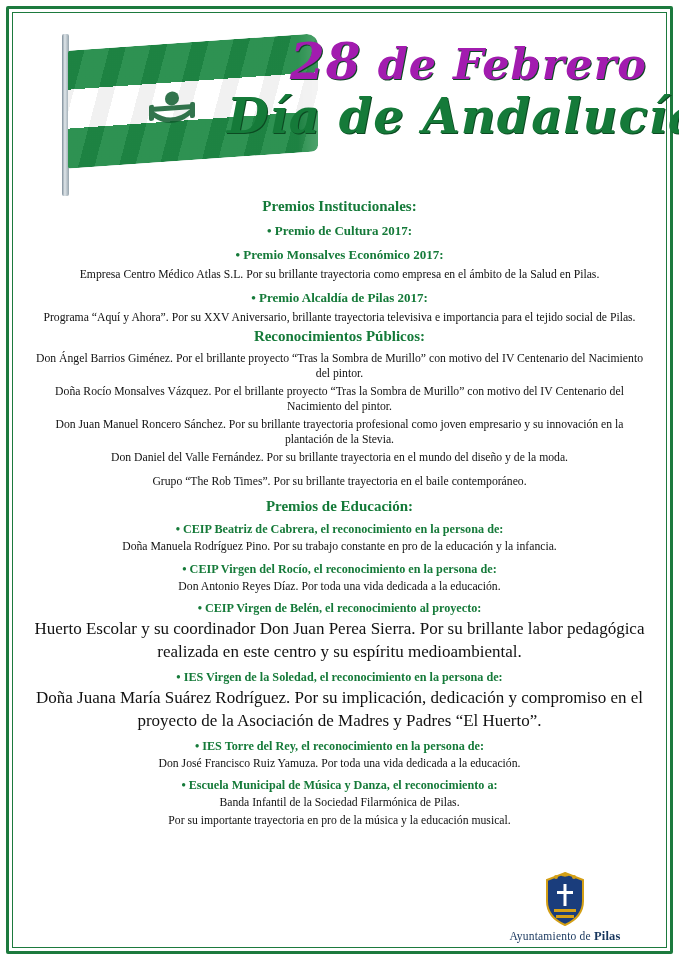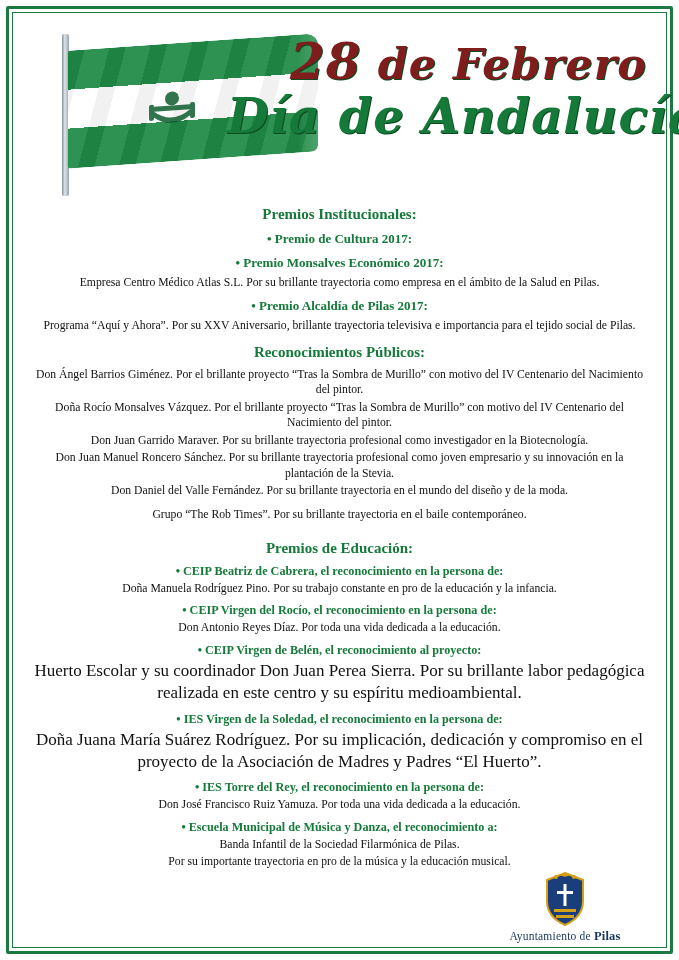--- a/index.html
+++ b/index.html
@@ -79,21 +79,21 @@
     position:absolute;
     right:0;top:8px;
     width:420px;
     text-align:right;
   }
   .title-1{
     font-family:"DejaVu Serif", serif;
     font-size:43px;
     font-weight:bold;
     font-style:italic;
-    color:#7f1d1d;
+    color:#a21caf;
     letter-spacing:1px;
     text-shadow:1px 1px 0 #0c4a22;
     line-height:1.05;
     white-space:nowrap;
   }
   .title-1 .big{font-size:50px;}
   .title-2{
     font-family:"DejaVu Serif", serif;
     font-size:48px;
     font-weight:bold;
@@ -112,21 +112,21 @@
     font-size:13.5px;
     font-weight:bold;
     color:#12361f;
     margin:6px 0 12px 0;
   }
   .sec-head{
     text-align:center;
     font-size:15px;
     font-weight:bold;
     color:#157a39;
-    margin:10px 0 6px 0;
+    margin:2px 0 6px 0;
   }
   .award-head{
     text-align:center;
     font-size:13px;
     font-weight:bold;
     color:#157a39;
     margin:8px 0 4px 0;
   }
   .line{
     text-align:center;
@@ -205,21 +205,20 @@
 
     <div class="award-head">• Premio Monsalves Económico 2017:</div>
     <div class="line">Empresa Centro Médico Atlas S.L. Por su brillante trayectoria como empresa en el ámbito de la Salud en Pilas.</div>
 
     <div class="award-head">• Premio Alcaldía de Pilas 2017:</div>
     <div class="line">Programa “Aquí y Ahora”. Por su XXV Aniversario, brillante trayectoria televisiva e importancia para el tejido social de Pilas.</div>
 
     <div class="sec-head">Reconocimientos Públicos:</div>
     <div class="line">Don Ángel Barrios Giménez. Por el brillante proyecto “Tras la Sombra de Murillo” con motivo del IV Centenario del Nacimiento del pintor.</div>
     <div class="line">Doña Rocío Monsalves Vázquez. Por el brillante proyecto “Tras la Sombra de Murillo” con motivo del IV Centenario del Nacimiento del pintor.</div>
-    <div class="line">Don Juan Garrido Maraver. Por su brillante trayectoria profesional como investigador en la Biotecnología.</div>
     <div class="line">Don Juan Manuel Roncero Sánchez. Por su brillante trayectoria profesional como joven empresario y su innovación en la plantación de la Stevia.</div>
     <div class="line">Don Daniel del Valle Fernández. Por su brillante trayectoria en el mundo del diseño y de la moda.</div>
     <div class="spacer-s"></div>
     <div class="line">Grupo “The Rob Times”. Por su brillante trayectoria en el baile contemporáneo.</div>
     <div class="spacer-s"></div>
 
     <div class="sec-head">Premios de Educación:</div>
 
     <div class="edu-head">• CEIP Beatriz de Cabrera, el reconocimiento en la persona de:</div>
     <div class="line">Doña Manuela Rodríguez Pino. Por su trabajo constante en pro de la educación y la infancia.</div>

